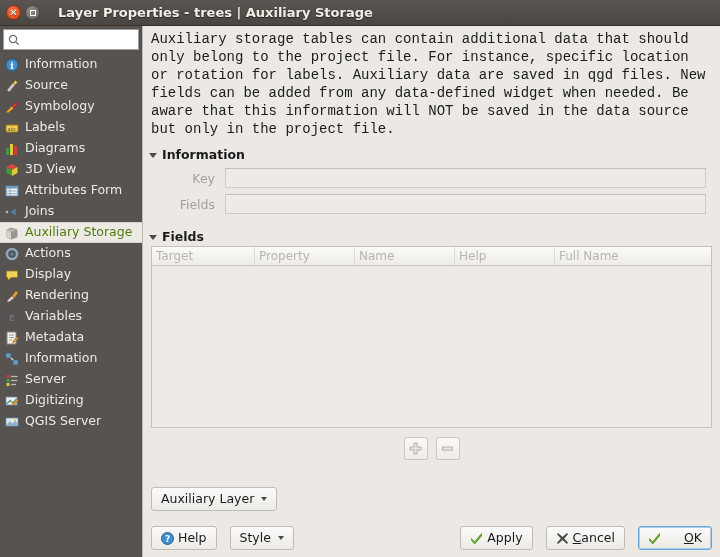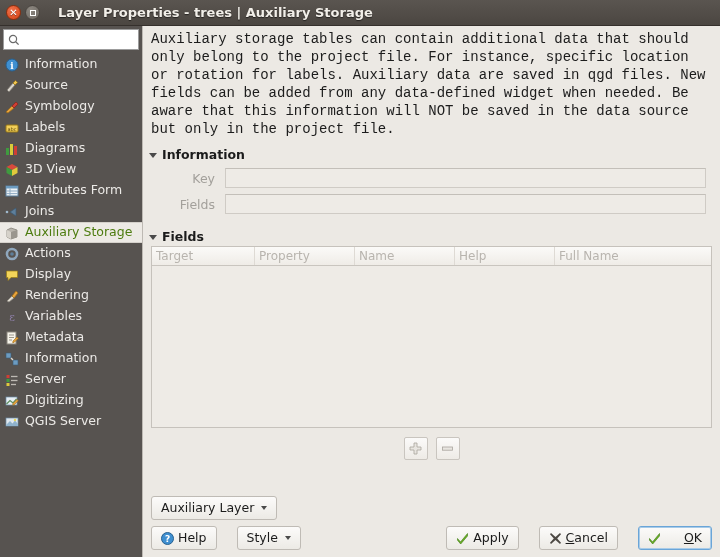--- a/index.html
+++ b/index.html
@@ -182,21 +182,21 @@
     background: linear-gradient(180deg, #fbfaf9 0%, #eeebe6 100%);
     border: 1px solid #c9c5bf; border-radius: 2px;
     display: flex; align-items: center; justify-content: center;
   }
 
   
   .bottom {
     margin-top: auto;
     padding: 0 8px 7px 8px;
   }
-  .auxrow { margin-bottom: 6px; }
+  .auxrow { margin-bottom: 15px; }
   .btn {
     display: inline-flex; align-items: center; justify-content: center;
     height: 24px; padding: 0 9px;
     background: linear-gradient(180deg, #fcfbfa 0%, #eceae5 100%);
     border: 1px solid #bfbbb5; border-radius: 3px;
     font-size: 12.5px; color: #1b1b1b;
     cursor: default; white-space: nowrap;
   }
   .btn .cap { line-height: 1; }
   .btn.focus {
@@ -207,21 +207,21 @@
   .caret {
     width: 0; height: 0; margin-left: 7px;
     border-left: 3.5px solid transparent;
     border-right: 3.5px solid transparent;
     border-top: 4px solid #4a4a4a;
   }
   .btnrow {
     display: flex; align-items: center;
   }
   .btnrow .spacer { flex: 1 1 auto; }
-  .btn + .btn { margin-left: 20px; }
+  .btn + .btn { margin-left: 13px; }
   .ico-mini { margin-right: 4px; display: inline-flex; flex: 0 0 auto; }
   .u { text-decoration: underline; }
 </style>
 </head>
 <body>
 
 <div class="titlebar">
   <div class="winbtn close">
     <span class="gx">✕</span>
   </div>

